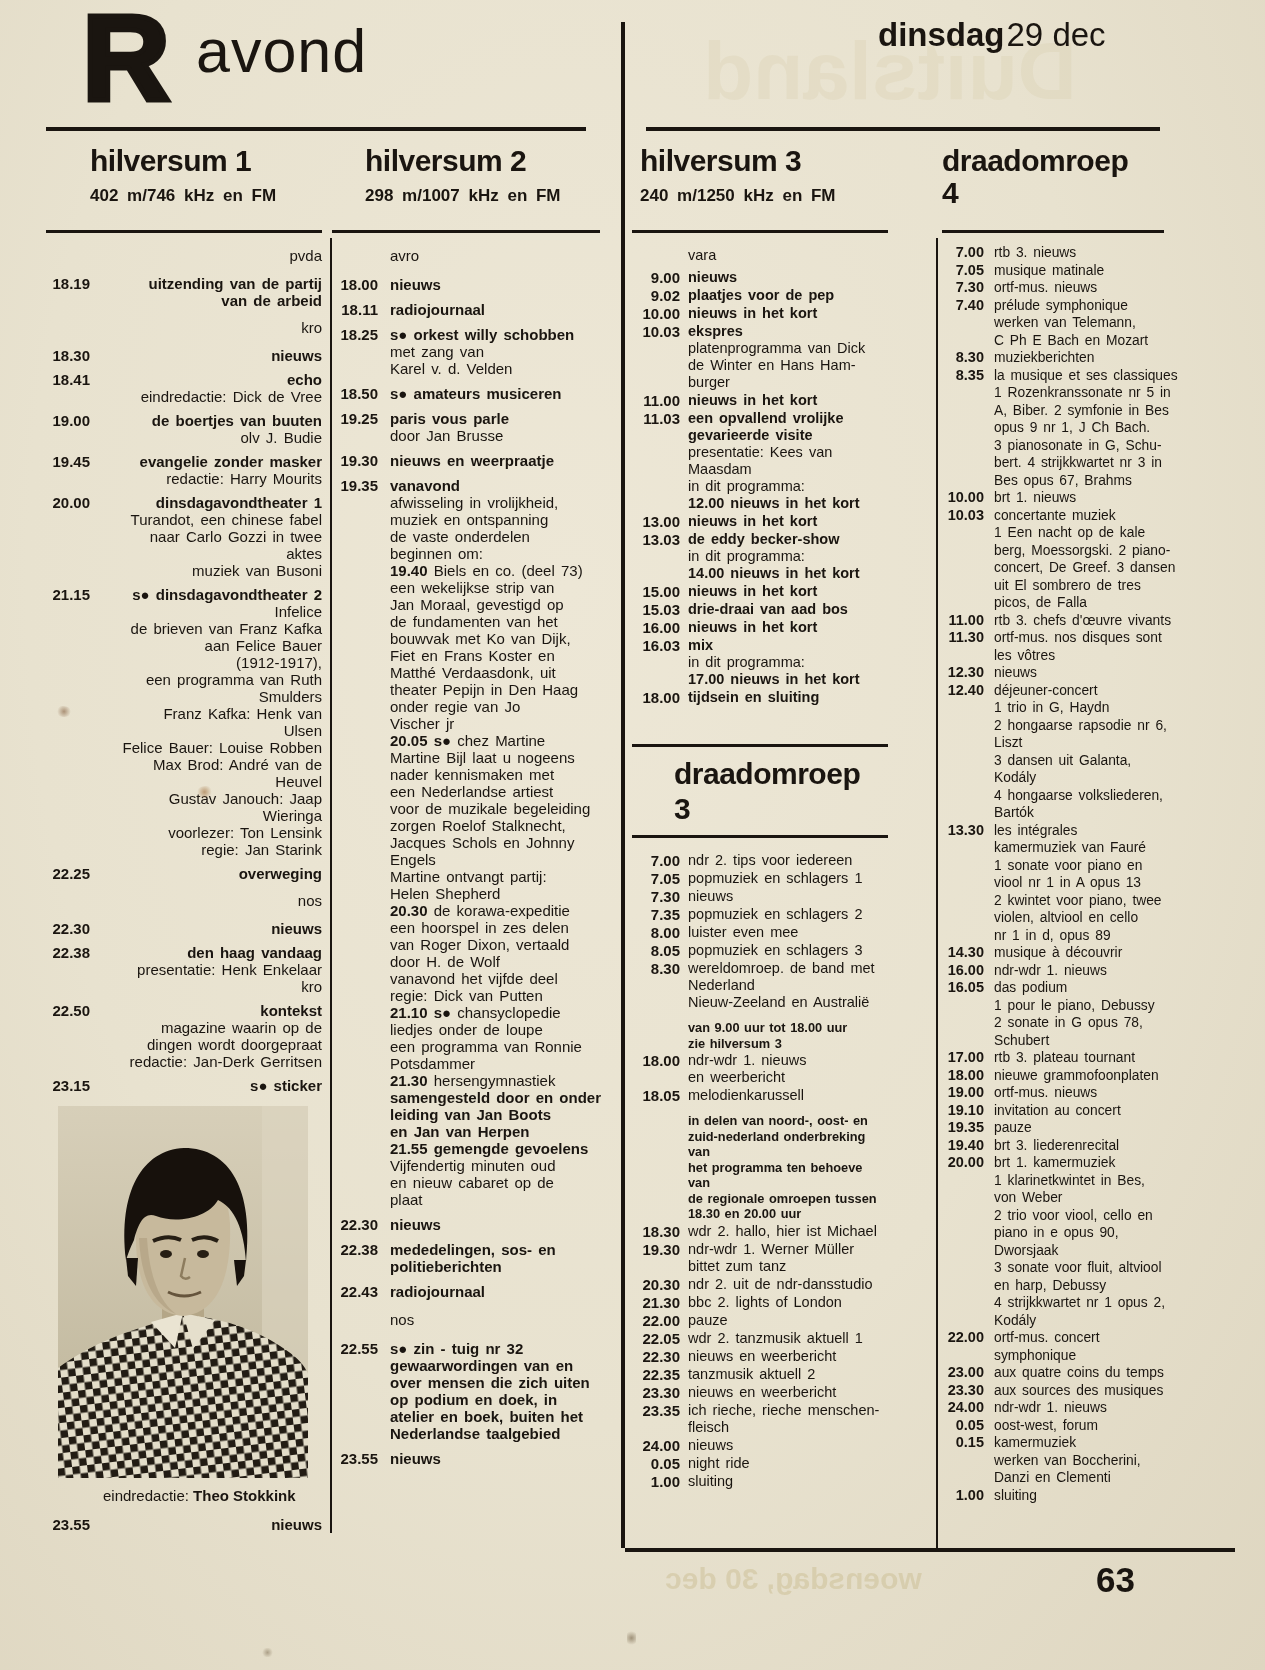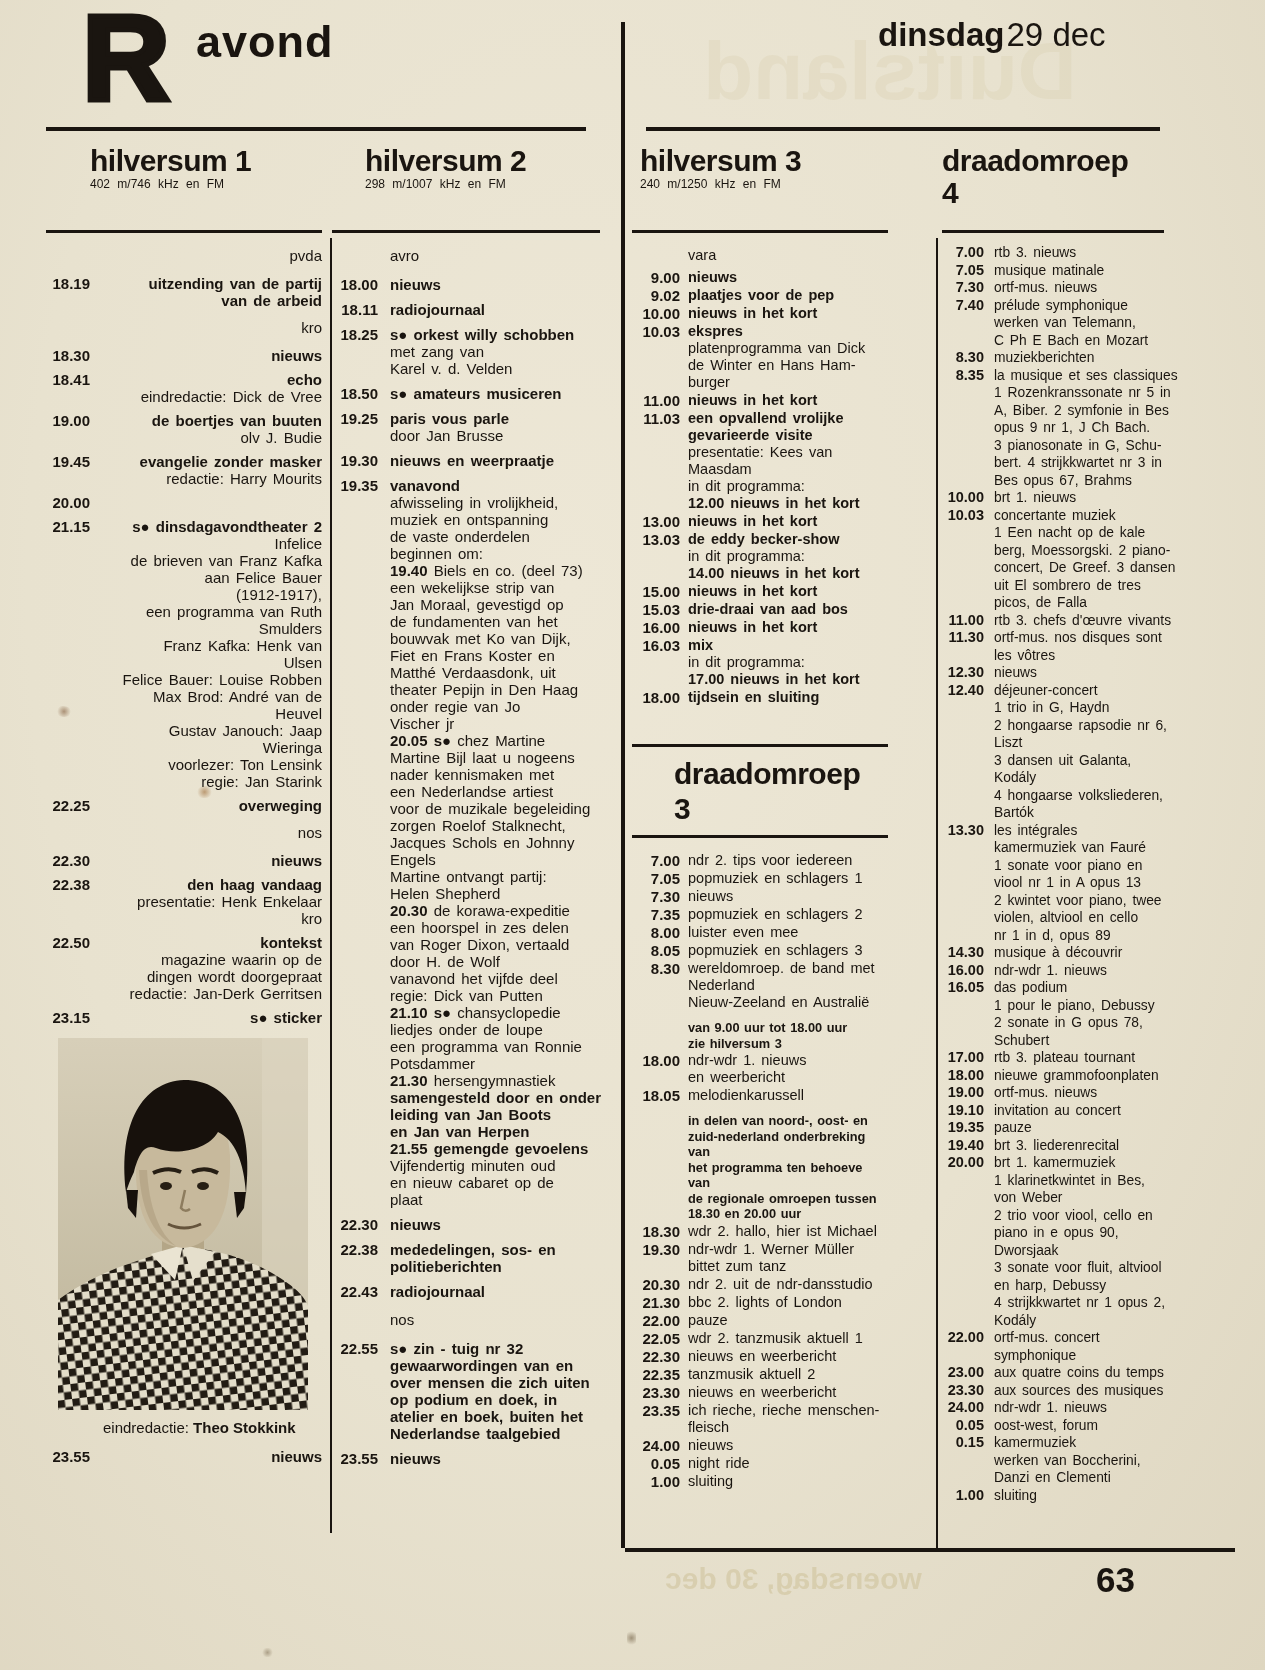--- a/index.html
+++ b/index.html
@@ -6,42 +6,42 @@
   .page{
     position:relative; width:1265px; height:1670px; margin:0 auto;
     background:radial-gradient(ellipse at 45% 35%, #ede7d6 0%, #e8e2cf 55%, #ded6c0 100%);
     font-family:"Liberation Sans","DejaVu Sans",sans-serif;
     color:#1a1510; overflow:hidden;
   }
   b{font-weight:bold;}
   
   .big-r{position:absolute; left:82px; top:2px; font-size:122px; line-height:112px;
          font-weight:bold; -webkit-text-stroke:5px #1a1510; letter-spacing:-2px;}
-  .section-title{position:absolute; left:196px; top:16px; font-size:45px; font-weight:bold; letter-spacing:1px;}
+  .section-title{position:absolute; left:196px; top:16px; font-size:61px; font-weight:normal; letter-spacing:1px;}
   .dateline{position:absolute; top:16px; left:878px; width:270px; font-size:33px; white-space:nowrap;}
   .dateline .day{font-weight:bold; margin-right:2px;}
   .hrule{position:absolute; background:#1a1510; height:4px;}
   #hrule-left{left:46px; top:127px; width:540px;}
   #hrule-right{left:646px; top:127px; width:514px;}
   .vrule{position:absolute; background:#1a1510;}
   #divider-center{left:621px; top:22px; width:4px; height:1526px;}
   #divider-left{left:330px; top:238px; width:2px; height:1295px;}
   #divider-right{left:936px; top:238px; width:2px; height:1310px;}
   
   .col{position:absolute; top:142px;}
   .c1{left:46px; width:276px;}
   .c2{left:332px; width:268px;}
   .c3{left:632px; width:256px;}
   .c4{left:942px; width:222px;}
   .col-head{height:88px; box-sizing:border-box; padding-top:3px;}
   .c1 .col-head{padding-left:44px;}
   .c2 .col-head{padding-left:33px;}
   .c3 .col-head{padding-left:8px;}
   .col-title{font-size:30px; font-weight:bold; line-height:32px; letter-spacing:-0.5px; margin:0;}
-  .freq{font-size:12px; font-weight:normal; word-spacing:4px;}
+  .freq{font-size:17px; font-weight:bold; margin-top:9px; word-spacing:4px;}
   .col-rule{height:3px; background:#1a1510;}
   .entries{padding-top:11px; font-size:15px;}
   .row{display:flex;}
   .c1 .row{margin-bottom:7px;} .c2 .row{margin-bottom:8px;}
   .c3 .row{margin-bottom:1px;} .c4 .row{margin-bottom:0;}
   .time{flex:0 0 44px; text-align:right; font-weight:bold; padding-right:12px; white-space:nowrap;}
   .c2 .time{flex-basis:46px;}
   .c3 .time{flex-basis:48px; padding-right:8px;}
   .c4 .time{flex-basis:42px; padding-right:10px;}
   .body{flex:1; word-spacing:2px;}
@@ -148,20 +148,27 @@
         </div>
         <div class="row program-row">
           <span class="time">19.45</span>
           <div class="body">
             <div class="title bold">evangelie zonder masker</div>
             <div class="detail">redactie: Harry Mourits</div>
           </div>
         </div>
         <div class="row program-row">
           <span class="time">20.00</span>
+          <div class="body">
+            <div class="title bold">dinsdagavondtheater 1</div>
+            <div class="detail">Turandot, een chinese fabel</div>
+            <div class="detail">naar Carlo Gozzi in twee</div>
+            <div class="detail">aktes</div>
+            <div class="detail">muziek van Busoni</div>
+          </div>
         </div>
         <div class="row program-row">
           <span class="time">21.15</span>
           <div class="body">
             <div class="title bold">s● dinsdagavondtheater 2</div>
             <div class="detail">Infelice</div>
             <div class="detail">de brieven van Franz Kafka</div>
             <div class="detail">aan Felice Bauer</div>
             <div class="detail">(1912-1917),</div>
             <div class="detail">een programma van Ruth</div>

